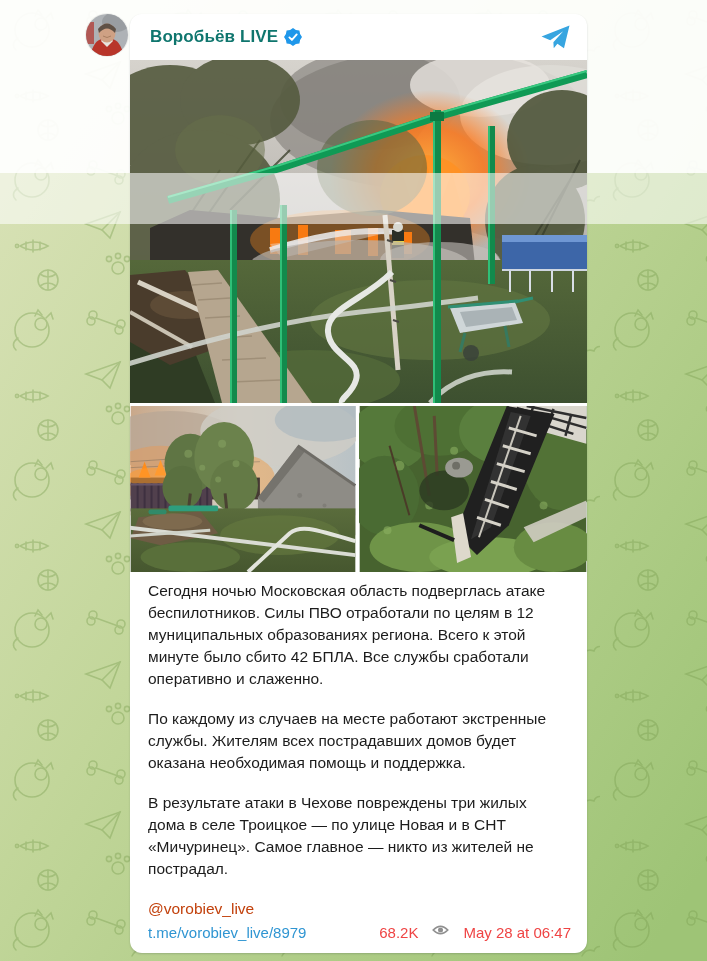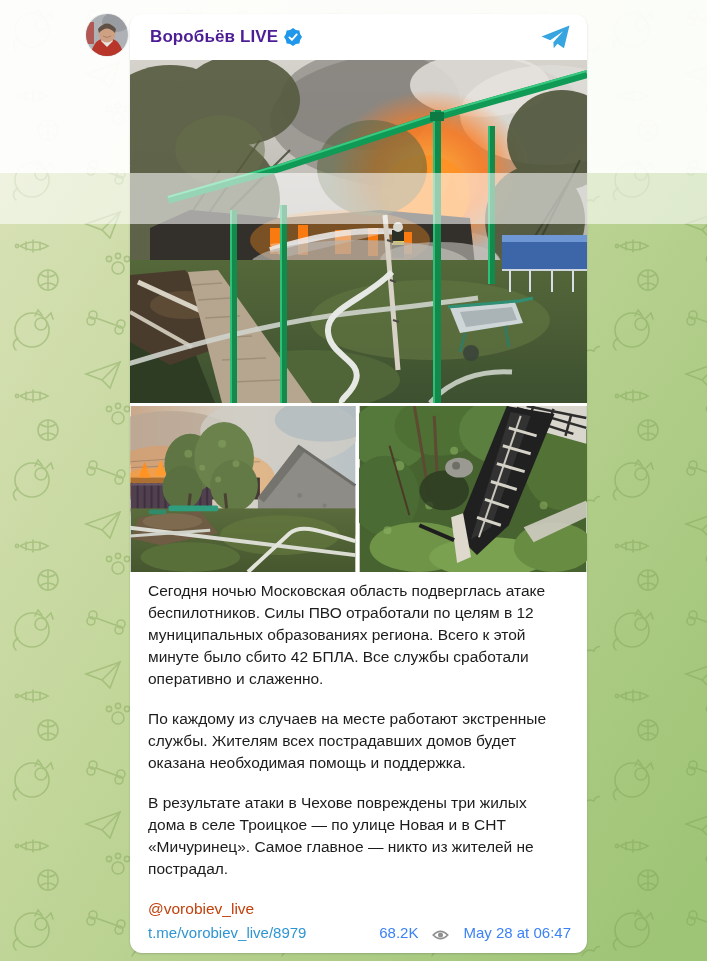--- a/index.html
+++ b/index.html
@@ -27,36 +27,36 @@
     box-shadow: 0 0 0 1px rgba(0,0,0,0.06);
   }
   .avatar svg { display:block; }
   .bubble {
     position:absolute; left:130px; top:14px; width:457px; height:939px;
     background:#ffffff; border-radius:12px; z-index:2;
     box-shadow: 0 1px 2px rgba(16,35,47,0.18);
     overflow:hidden; display:flex; flex-direction:column;
   }
   .hdr { display:flex; align-items:center; height:46px; padding:0 16px 0 20px; flex:0 0 auto; }
-  .ch-name { font-size:17px; font-weight:bold; color:#4c1d95; cursor:pointer; letter-spacing:.1px; }
+  .ch-name { font-size:17px; font-weight:bold; color:#0f766e; cursor:pointer; letter-spacing:.1px; }
   .badge { margin-left:6px; display:inline-flex; }
   .plane { margin-left:auto; display:inline-flex; cursor:pointer; }
   .photo-main { flex:0 0 auto; }
   .photo-main svg { display:block; }
   .photo-row { display:flex; gap:3px; margin-top:3px; flex:0 0 auto; }
   .photo-row svg { display:block; }
   .msg { padding:8px 30px 0 18px; font-size:15.5px; line-height:22px; color:#1c1c1c; }
   .msg p { margin:0 0 18px 0; }
   .mention { color:#c2410c; text-decoration:none; display:inline-block; cursor:pointer; }
   .ftr {
     margin-top:auto; display:flex; align-items:center; justify-content:space-between;
     padding:4px 16px 21px 18px; flex:0 0 auto;
   }
   .post-link { color:#2f95d2; font-size:15px; text-decoration:none; cursor:pointer; }
-  .meta { display:flex; align-items:flex-end; color:#3b82f6; font-size:15px; gap:14px; }
+  .meta { display:flex; align-items:flex-start; color:#ef4444; font-size:15px; gap:14px; }
   .meta .date { }
 </style>
 </head>
 <body>
 
 <div class="page">
 
   <svg class="wallpaper" width="707" height="961" viewBox="0 0 707 961">
     <defs>
       <linearGradient id="bgGrad" x1="0" y1="0" x2="1" y2="0.9">

